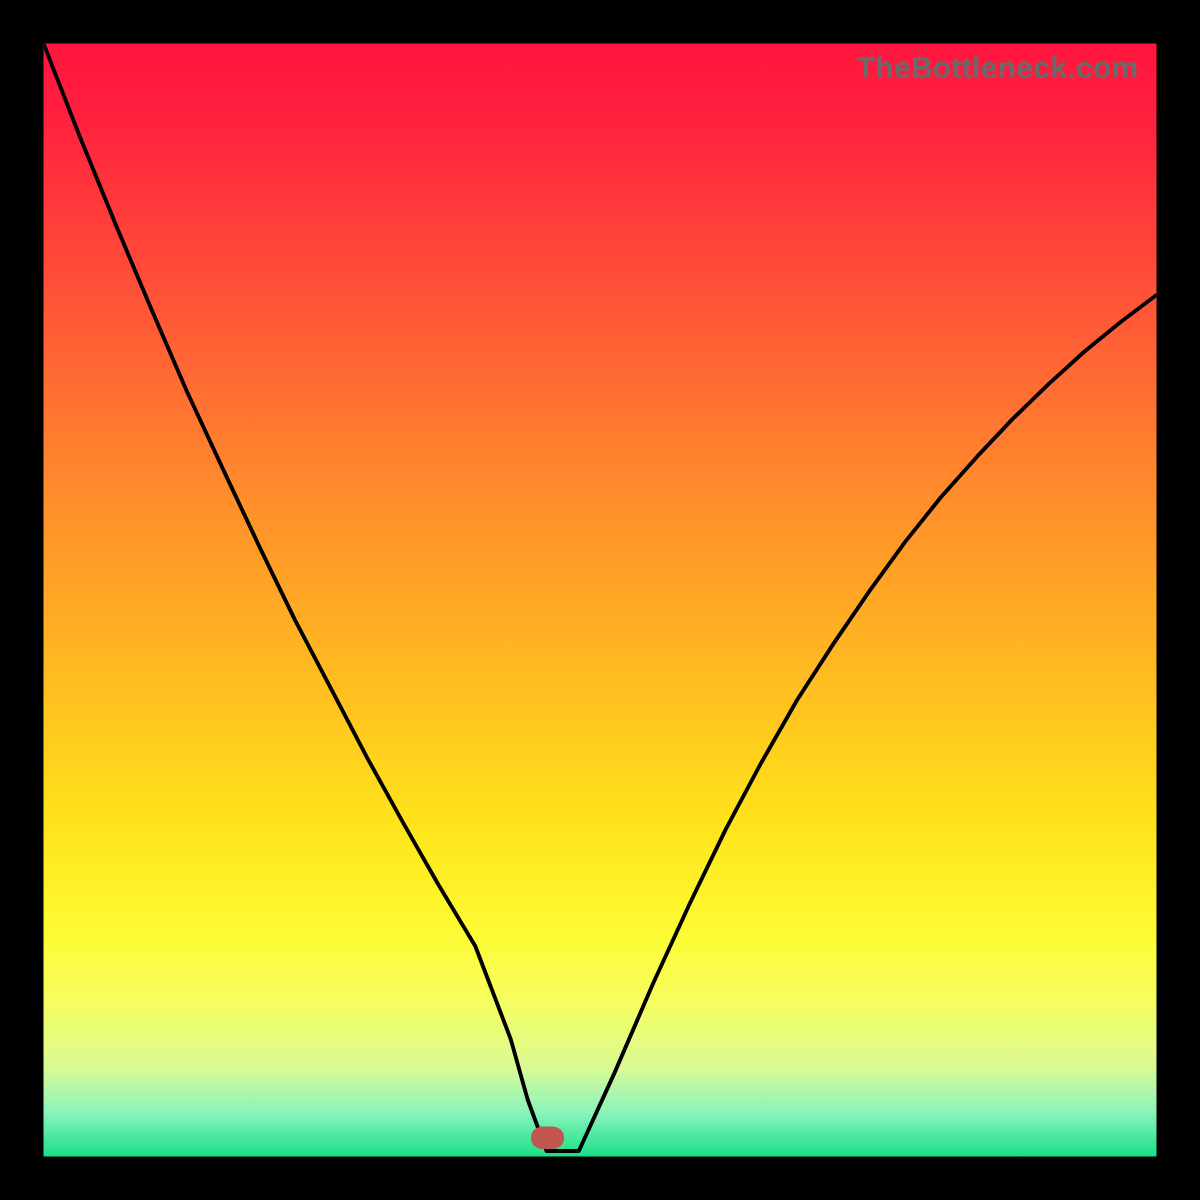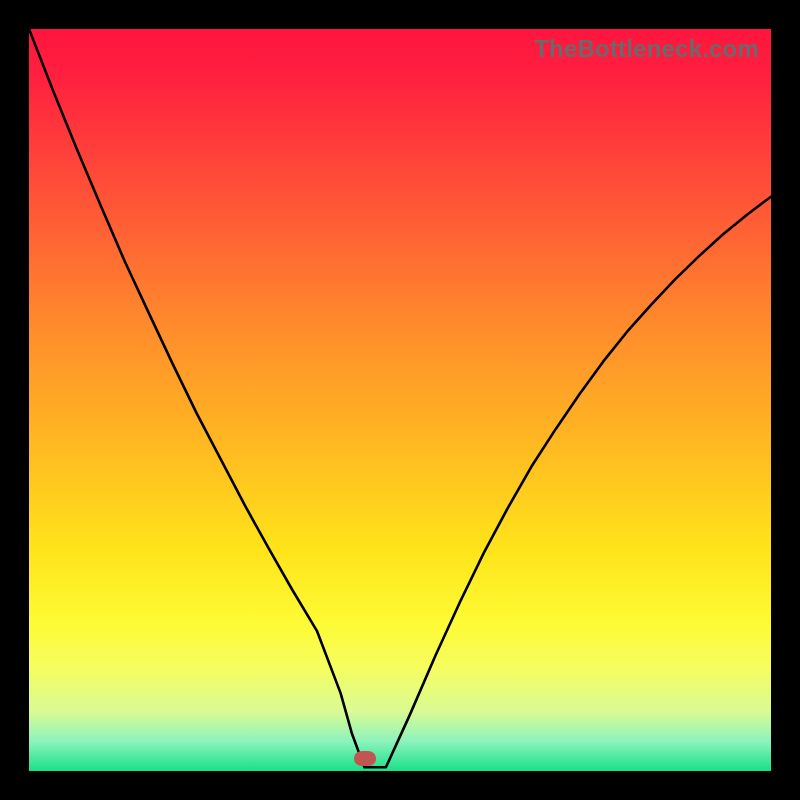--- a/index.html
+++ b/index.html
@@ -34,21 +34,21 @@
       #d9fb94 92%,
       #8cf3bd 96%,
       #19e087 100%
     );
   }
   .watermark {
     position: absolute;
     top: 6px;
     right: 12px;
     color: #6a6a6a;
-    font-size: 24px;
+    font-size: 20px;
     font-weight: 600;
     letter-spacing: 0.2px;
     user-select: none;
   }
   .curve-svg {
     position: absolute;
     inset: 0;
     width: 100%;
     height: 100%;
   }

